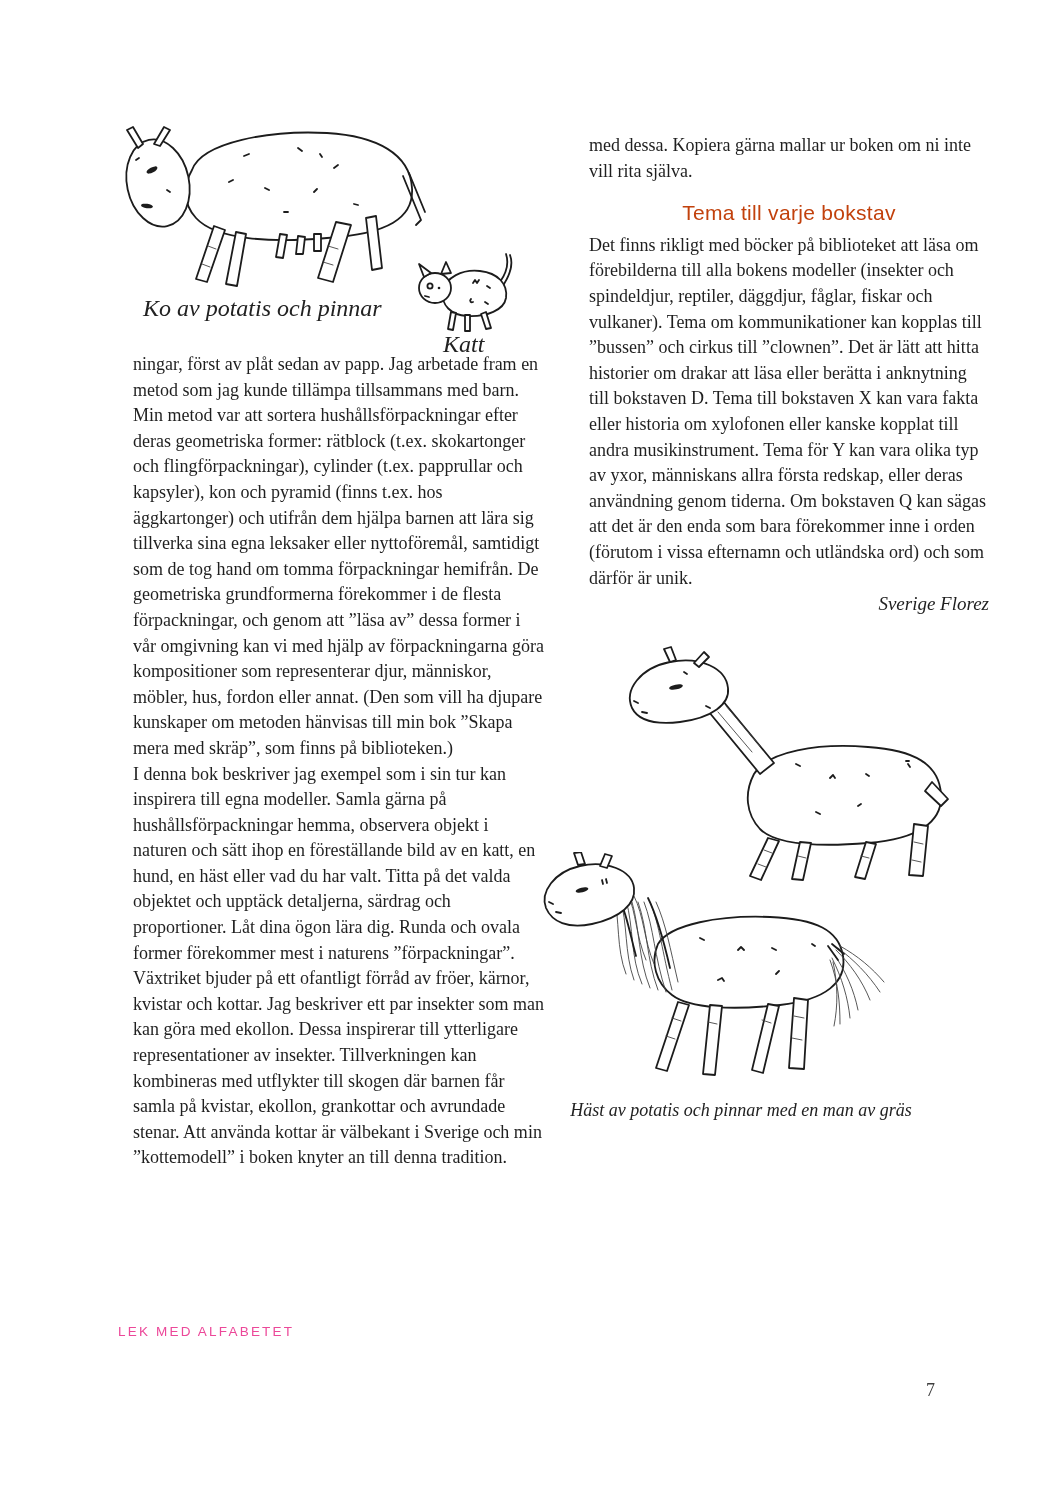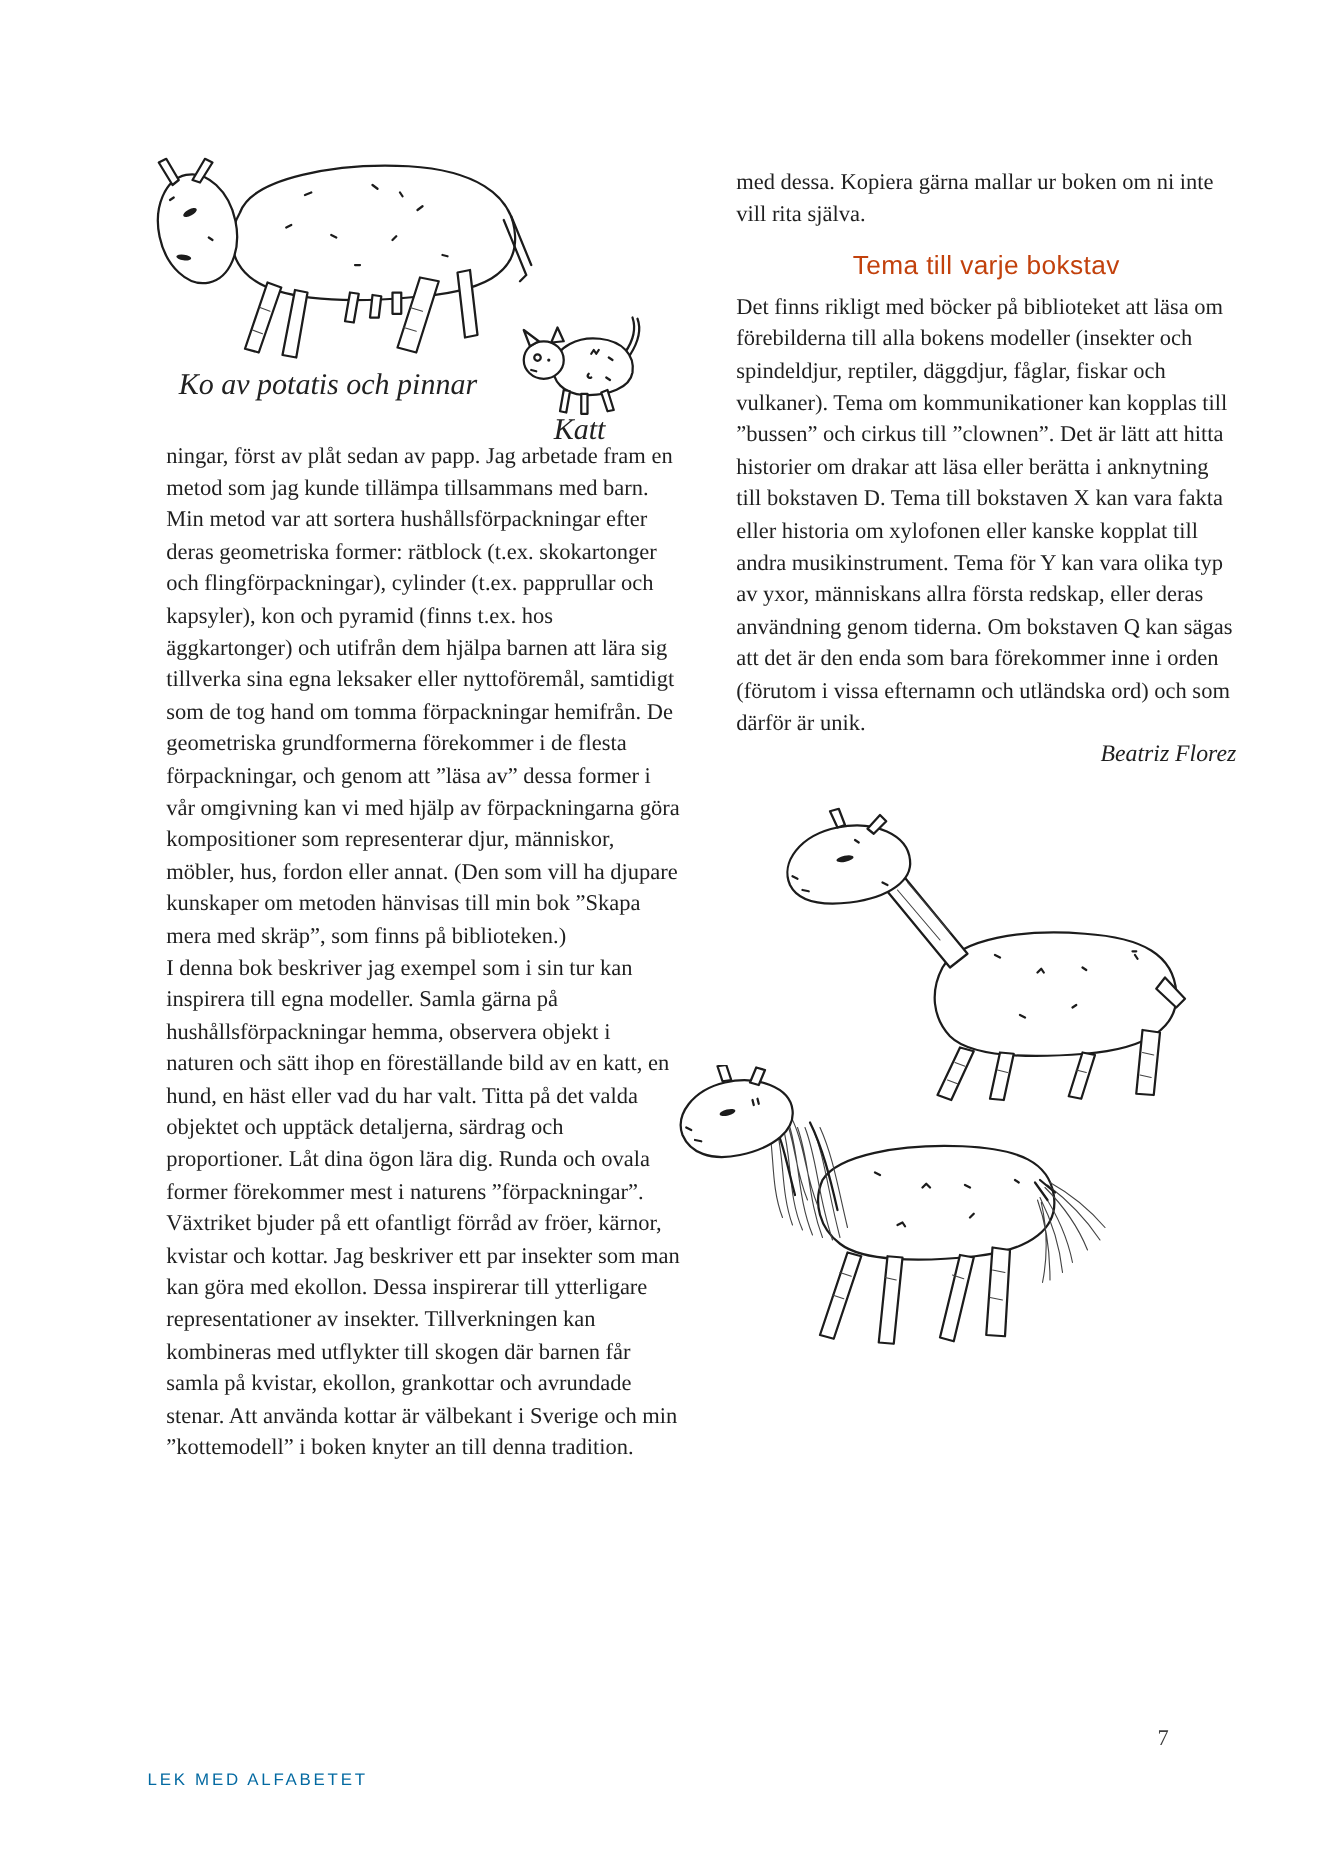--- a/index.html
+++ b/index.html
@@ -18,23 +18,23 @@
     margin:16px 0 7px 0;color:#c2410c;
   }
   .caption{
     position:absolute;font-style:italic;font-size:24px;color:#222;
     font-family:"Liberation Serif", serif;
   }
   .signature{margin-top:5px;text-align:right;font-style:italic;font-size:19px;}
   .fig{position:absolute;}
   .fig svg{display:block;}
   .footer-title{
-    position:absolute;left:118px;top:1416px;
+    position:absolute;left:118px;top:1324px;
     font-family:"Liberation Sans", sans-serif;font-size:13.5px;
-    letter-spacing:2.2px;color:#0369a1;
+    letter-spacing:2.2px;color:#ec4899;
   }
   .footer-page{
     position:absolute;left:840px;top:1380px;width:95px;text-align:right;
     font-family:"Liberation Serif", serif;font-size:18px;color:#3d3d3d;
   }
   .sk{fill:none;stroke:#1c1c1c;stroke-width:1.8;stroke-linecap:round;stroke-linejoin:round;}
   .skw{fill:#ffffff;stroke:#1c1c1c;stroke-width:1.8;stroke-linecap:round;stroke-linejoin:round;}
   .skf{fill:#1c1c1c;stroke:none;}
   .skh{fill:none;stroke:#444;stroke-width:0.9;stroke-linecap:round;}
 </style>
@@ -100,21 +100,21 @@
 
   <div class="col" style="left:133px;top:352px;width:412px;">
     <p class="para">ningar, först av plåt sedan av papp. Jag arbetade fram en metod som jag kunde tillämpa tillsammans med barn. Min metod var att sortera hushållsförpackningar efter deras geometriska former: rätblock (t.ex. skokartonger och flingförpackningar), cylinder (t.ex. papprullar och kapsyler), kon och pyramid (finns t.ex. hos äggkartonger) och utifrån dem hjälpa barnen att lära sig tillverka sina egna leksaker eller nyttoföremål, samtidigt som de tog hand om tomma förpackningar hemifrån. De geometriska grundformerna förekommer i de flesta förpackningar, och genom att ”läsa av” dessa former i vår omgivning kan vi med hjälp av förpackningarna göra kompositioner som representerar djur, människor, möbler, hus, fordon eller annat. (Den som vill ha djupare kunskaper om metoden hänvisas till min bok ”Skapa mera med skräp”, som finns på biblioteken.)</p>
     <p class="para">I denna bok beskriver jag exempel som i sin tur kan inspirera till egna modeller. Samla gärna på hushållsförpackningar hemma, observera objekt i naturen och sätt ihop en föreställande bild av en katt, en hund, en häst eller vad du har valt. Titta på det valda objektet och upptäck detaljerna, särdrag och proportioner. Låt dina ögon lära dig. Runda och ovala former förekommer mest i naturens ”förpackningar”. Växtriket bjuder på ett ofantligt förråd av fröer, kärnor, kvistar och kottar. Jag beskriver ett par insekter som man kan göra med ekollon. Dessa inspirerar till ytterligare representationer av insekter. Tillverkningen kan kombineras med utflykter till skogen där barnen får samla på kvistar, ekollon, grankottar och avrundade stenar. Att använda kottar är välbekant i Sverige och min ”kottemodell” i boken knyter an till denna tradition.</p>
   </div>
 
   <div class="col" style="left:541px;top:133px;width:400px;margin-left:48px;">
     <p class="para">med dessa. Kopiera gärna mallar ur boken om ni inte vill rita själva.</p>
     <h2 class="sect">Tema till varje bokstav</h2>
     <p class="para">Det finns rikligt med böcker på biblioteket att läsa om förebilderna till alla bokens modeller (insekter och spindeldjur, reptiler, däggdjur, fåglar, fiskar och vulkaner). Tema om kommunikationer kan kopplas till ”bussen” och cirkus till ”clownen”. Det är lätt att hitta historier om drakar att läsa eller berätta i anknytning till bokstaven D. Tema till bokstaven X kan vara fakta eller historia om xylofonen eller kanske kopplat till andra musikinstrument. Tema för Y kan vara olika typ av yxor, människans allra första redskap, eller deras användning genom tiderna. Om bokstaven Q kan sägas att det är den enda som bara förekommer inne i orden (förutom i vissa efternamn och utländska ord) och som därför är unik.</p>
-    <p class="signature">Beatriz Florez</p>
+    <p class="signature">Sverige Florez</p>
   </div>
 
   <div class="fig" style="left:618px;top:646px;">
     <svg width="334" height="240" viewBox="0 0 334 240">
 
       <path class="skw" d="M136,128 C150,105 200,97 250,101 C296,104 321,118 323,148 C325,176 300,193 250,197 C200,201 158,199 142,183 C128,168 126,147 136,128 Z"></path>
 
       <path class="skw" d="M314,136 L330,153 L323,160 L307,145 Z"></path>
 
       <path class="sk" d="M178,118 l4,2 M212,132 l3,-3 l2,3 M248,128 l3,2 M290,118 l2,3 m-4,-6 l3,0 M198,166 l4,2 M240,160 l3,-2"></path>
@@ -160,17 +160,18 @@
       <path class="skw" d="M6,56 C0,40 14,20 40,14 C66,8 92,18 94,36 C96,52 80,66 52,72 C28,77 12,70 6,56 Z"></path>
 
       <path class="skw" d="M38,13 L34,1 L41,0 L45,12 Z"></path>
       <path class="skw" d="M60,14 L65,2 L72,4 L67,16 Z"></path>
 
       <ellipse class="skf" cx="42" cy="38" rx="6.5" ry="2.4" transform="rotate(-14 42 38)"></ellipse>
       <path class="sk" d="M9,50 l4,2 M16,60 l5,1 M62,28 l1,4 m3,-5 l1,4"></path>
     </svg>
   </div>
 
+  <div class="caption" style="left:541px;top:1100px;width:400px;text-align:center;font-size:18px;">Häst av potatis och pinnar med en man av gräs</div>
 
   <div class="footer-title">LEK MED ALFABETET</div>
   <div class="footer-page">7</div>
 
 </div>
 
 </body></html>

